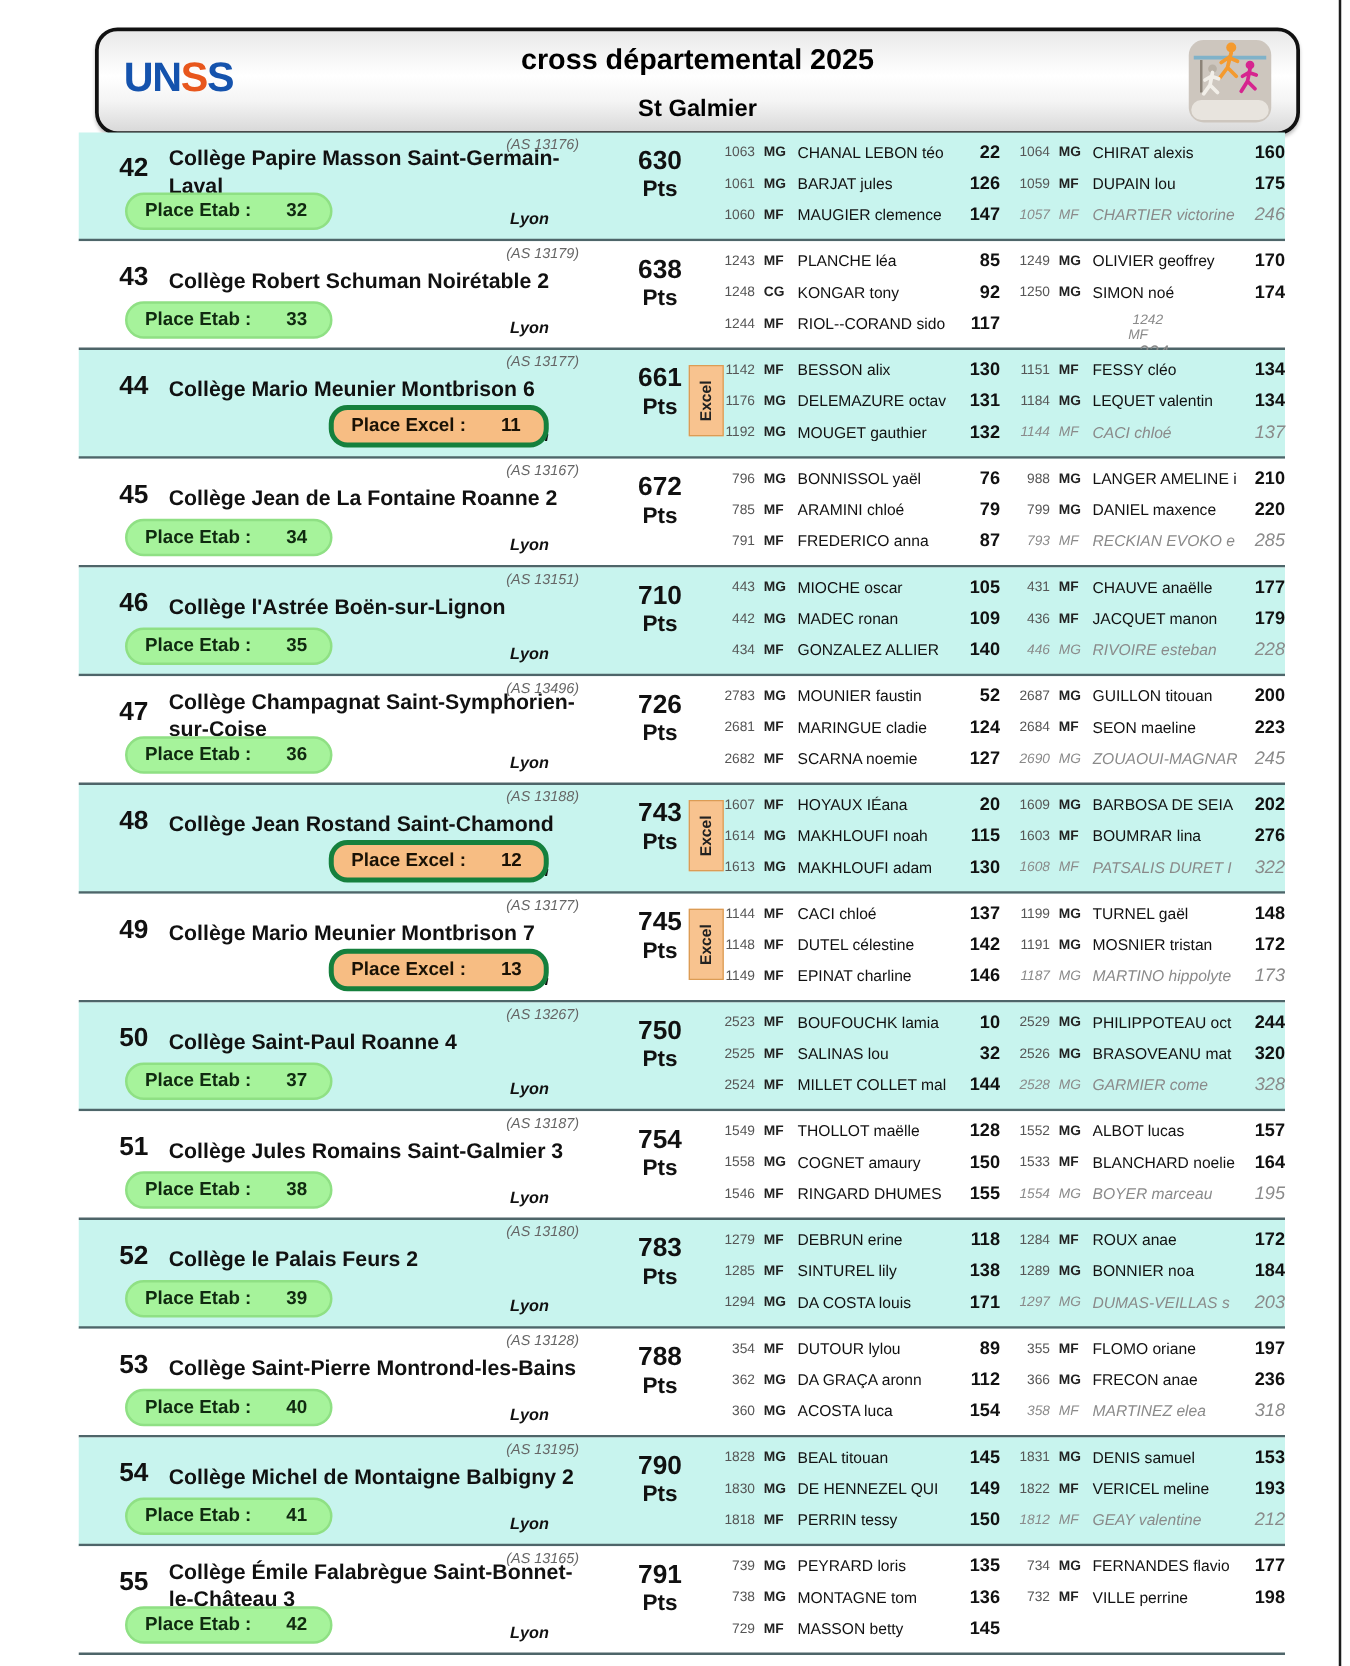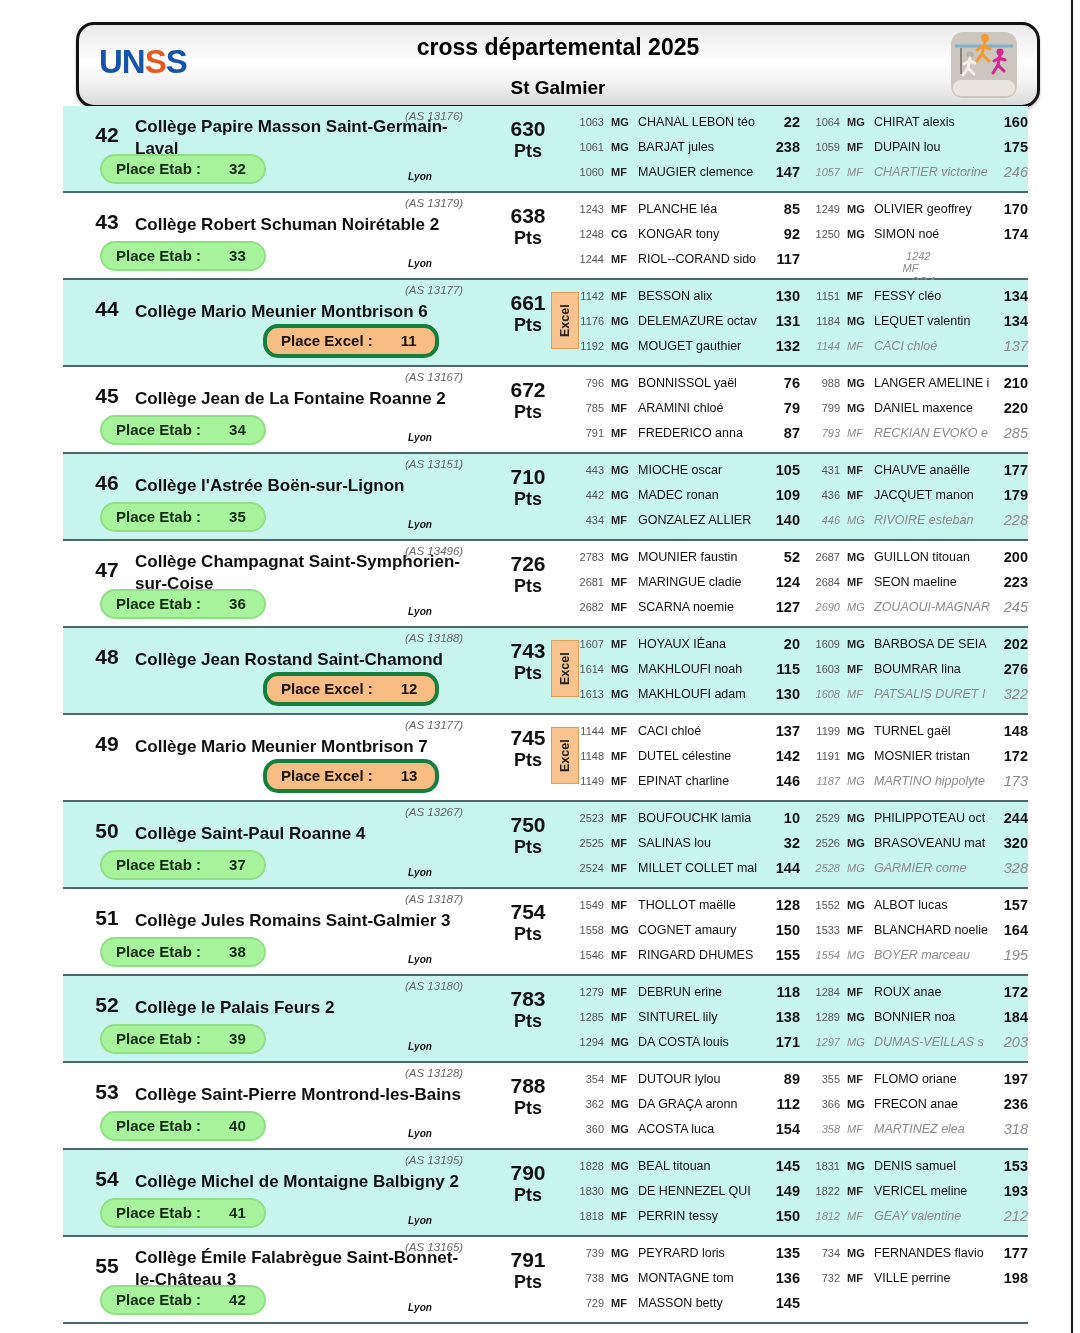--- a/index.html
+++ b/index.html
@@ -58,21 +58,21 @@
   .plabel{font-size:18px;}
   .excel-tag{
     position:absolute;left:488px;top:12px;width:26px;height:55px;
     background:#f8c38f;border:1px solid #dc9c55;
     writing-mode:vertical-rl;transform:rotate(180deg);
     display:flex;align-items:center;justify-content:center;
     font-size:12.5px;font-weight:bold;color:#222;
   }
   .region{
     position:absolute;left:345px;bottom:9px;
-    font-size:10px;font-weight:bold;font-style:italic;
+    font-size:13px;font-weight:bold;font-style:italic;
   }
   .place-badge{
     position:absolute;bottom:7px;
     display:inline-flex;gap:28px;align-items:center;
     padding:4px 18px 5px 14px;border-radius:15px;
     font-size:15px;font-weight:bold;color:#102a10;white-space:nowrap;
   }
   .place-etab{left:37px;background:#a6f39b;border:2px solid #8fe084;}
   .place-excel{left:200px;background:#f7bd83;border:4px solid #15803d;color:#1a1205;}
   
@@ -135,21 +135,21 @@
         <div class="runner" style="left: 0px; top: 7px; width: 232px;">
           <span class="bib">1063</span>
           <span class="cat">MG</span>
           <span class="name">CHANAL LEBON téo</span>
           <span class="place">22</span>
         </div>
         <div class="runner" style="left: 0px; top: 32px; width: 232px;">
           <span class="bib">1061</span>
           <span class="cat">MG</span>
           <span class="name">BARJAT jules</span>
-          <span class="place">238</span>
+          <span class="place">126</span>
         </div>
         <div class="runner" style="left: 0px; top: 57px; width: 232px;">
           <span class="bib">1060</span>
           <span class="cat">MF</span>
           <span class="name">MAUGIER clemence</span>
           <span class="place">147</span>
         </div>
         <div class="runner" style="left: 236px; top: 7px; width: 224px;">
           <span class="bib">1064</span>
           <span class="cat">MG</span>

